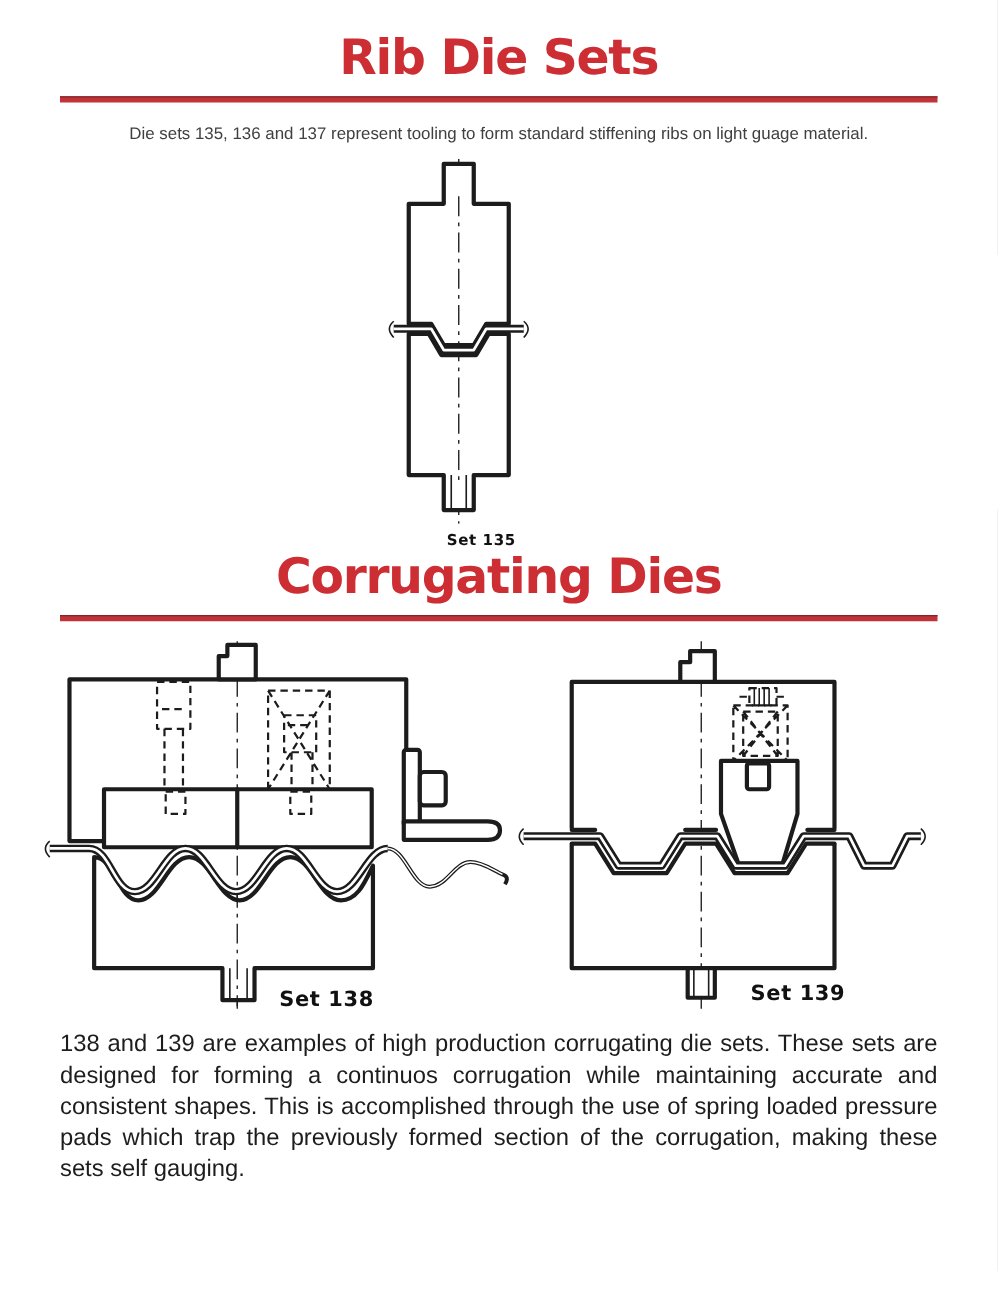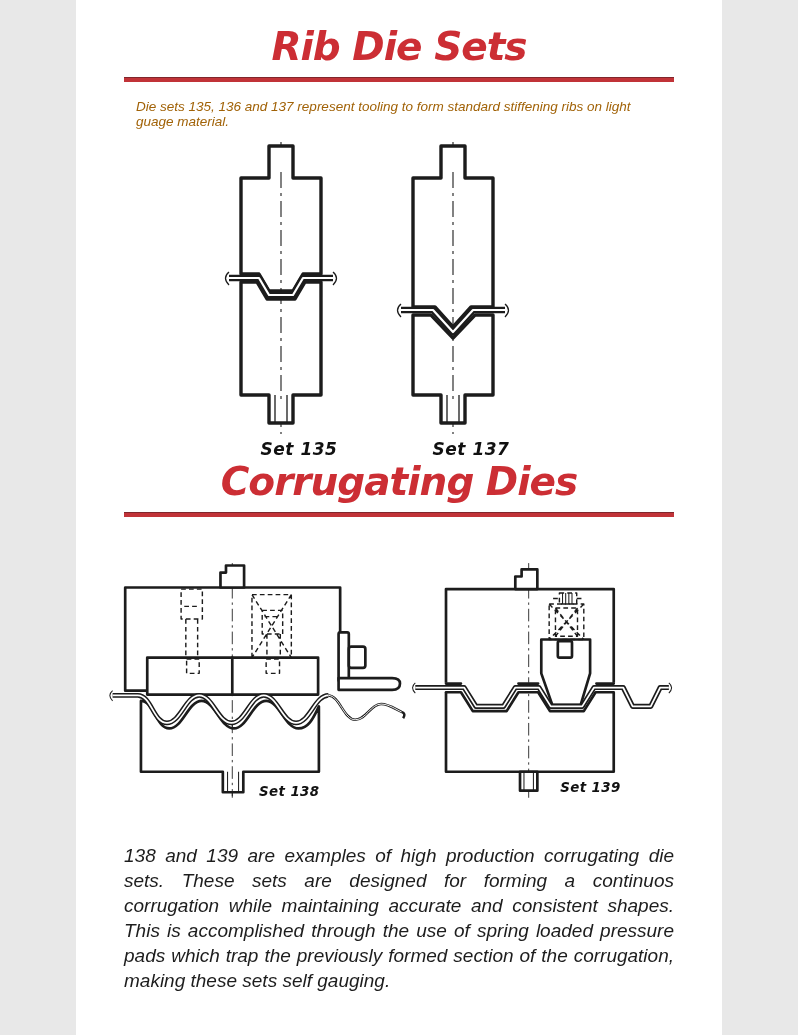--- a/index.html
+++ b/index.html
@@ -1,41 +1,41 @@
 <!DOCTYPE html>
 <html><head>
 <meta charset="utf-8">
 <style>
   html,body{margin:0;padding:0;background:#e8e8e8;}
   .page{
-    width:646px;height:1035px;margin:0 auto;background:#ffffff;
+    width:798px;height:1035px;margin:0 auto;background:#ffffff;
     font-family:"Liberation Sans",sans-serif;color:#1d1d1d;
-    position:relative;overflow:hidden;box-sizing:border-box;padding-top:24px;font-style:italic;
+    position:relative;overflow:hidden;box-sizing:border-box;padding-top:24px;
   }
   .title{
     font-family:"DejaVu Sans",sans-serif;font-weight:bold;
     font-size:39px;line-height:46px;text-align:center;color:#cc2e34;
     letter-spacing:-1px;margin:0;
   }
   .rule{
     height:4px;background:#c13338;border-top:1px solid #80262c;
     margin:7px 48px 0 48px;
   }
   .intro{
-    margin:17px 60px 0 60px;
-    font-size:13.5px;color:#a16207;
+    margin:17px 60px 0 60px;text-align:center;
+    font-size:13.5px;color:#404040;
   }
   .rib-row{
     display:flex;justify-content:center;gap:6px;
     margin-top:13px;transform:translateX(-14px);
   }
   .rib-fig{width:166px;text-align:center;}
   .fig-label{
     font-family:"DejaVu Sans",sans-serif;font-weight:bold;
-    font-size:17px;letter-spacing:0.5px;color:#111;margin-top:1px;
+    font-size:12px;letter-spacing:0.5px;color:#111;margin-top:1px;
   }
   .corr-row{
     display:flex;justify-content:space-between;
     padding:14px 22px 0 24px;align-items:flex-start;
   }
   .body-text{
     margin:10px 48px 0 48px;text-align:justify;
     font-size:19px;line-height:1.32;color:#1d1d1d;
   }
   .footer{margin-top:16px;text-align:center;}
@@ -75,33 +75,20 @@
         <path class="thin" d="M56 253 V281 M68 253 V281"></path>
         <path class="cl" d="M62 30 V262"></path>
         <path class="shB" d="M10 136 H40 L50 153 H74 L84 136 H114"></path>
         <path class="shW" d="M10 136 H40 L50 153 H74 L84 136 H114"></path>
         <path class="thin" d="M10 130 q-7 6 0 13 M114 130 q7 6 0 13"></path>
       </svg>
       <div class="fig-label">Set 135</div>
     </div>
 
 
-    <div class="rib-fig">
-      <svg width="160" height="292" viewBox="0 0 160 292">
-        <path class="cl" d="M62 0 V292"></path>
-        <path class="hv fw" d="M50 4 H74 V36 H102 V165 H80 L62 185 L44 165 H22 V36 H50 Z"></path>
-        <path class="hv fw" d="M22 173 H40 L62 196 L84 173 H102 V253 H74 V281 H50 V253 H22 Z"></path>
-        <path class="thin" d="M56 253 V281 M68 253 V281"></path>
-        <path class="cl" d="M62 30 V262"></path>
-        <path class="shB" d="M10 168 H42 L62 190 L82 168 H114"></path>
-        <path class="shW" d="M10 168 H42 L62 190 L82 168 H114"></path>
-        <path class="thin" d="M10 162 q-7 6 0 13 M114 162 q7 6 0 13"></path>
-      </svg>
-      <div class="fig-label">Set 137</div>
-    </div>
 
   </div>
 
   <h1 class="title" style="">Corrugating Dies</h1>
   <div class="rule"></div>
 
   <div class="corr-row">
 
     <svg width="392" height="302" viewBox="0 0 392 302">
       <path class="cl" d="M168 0 V298"></path>

